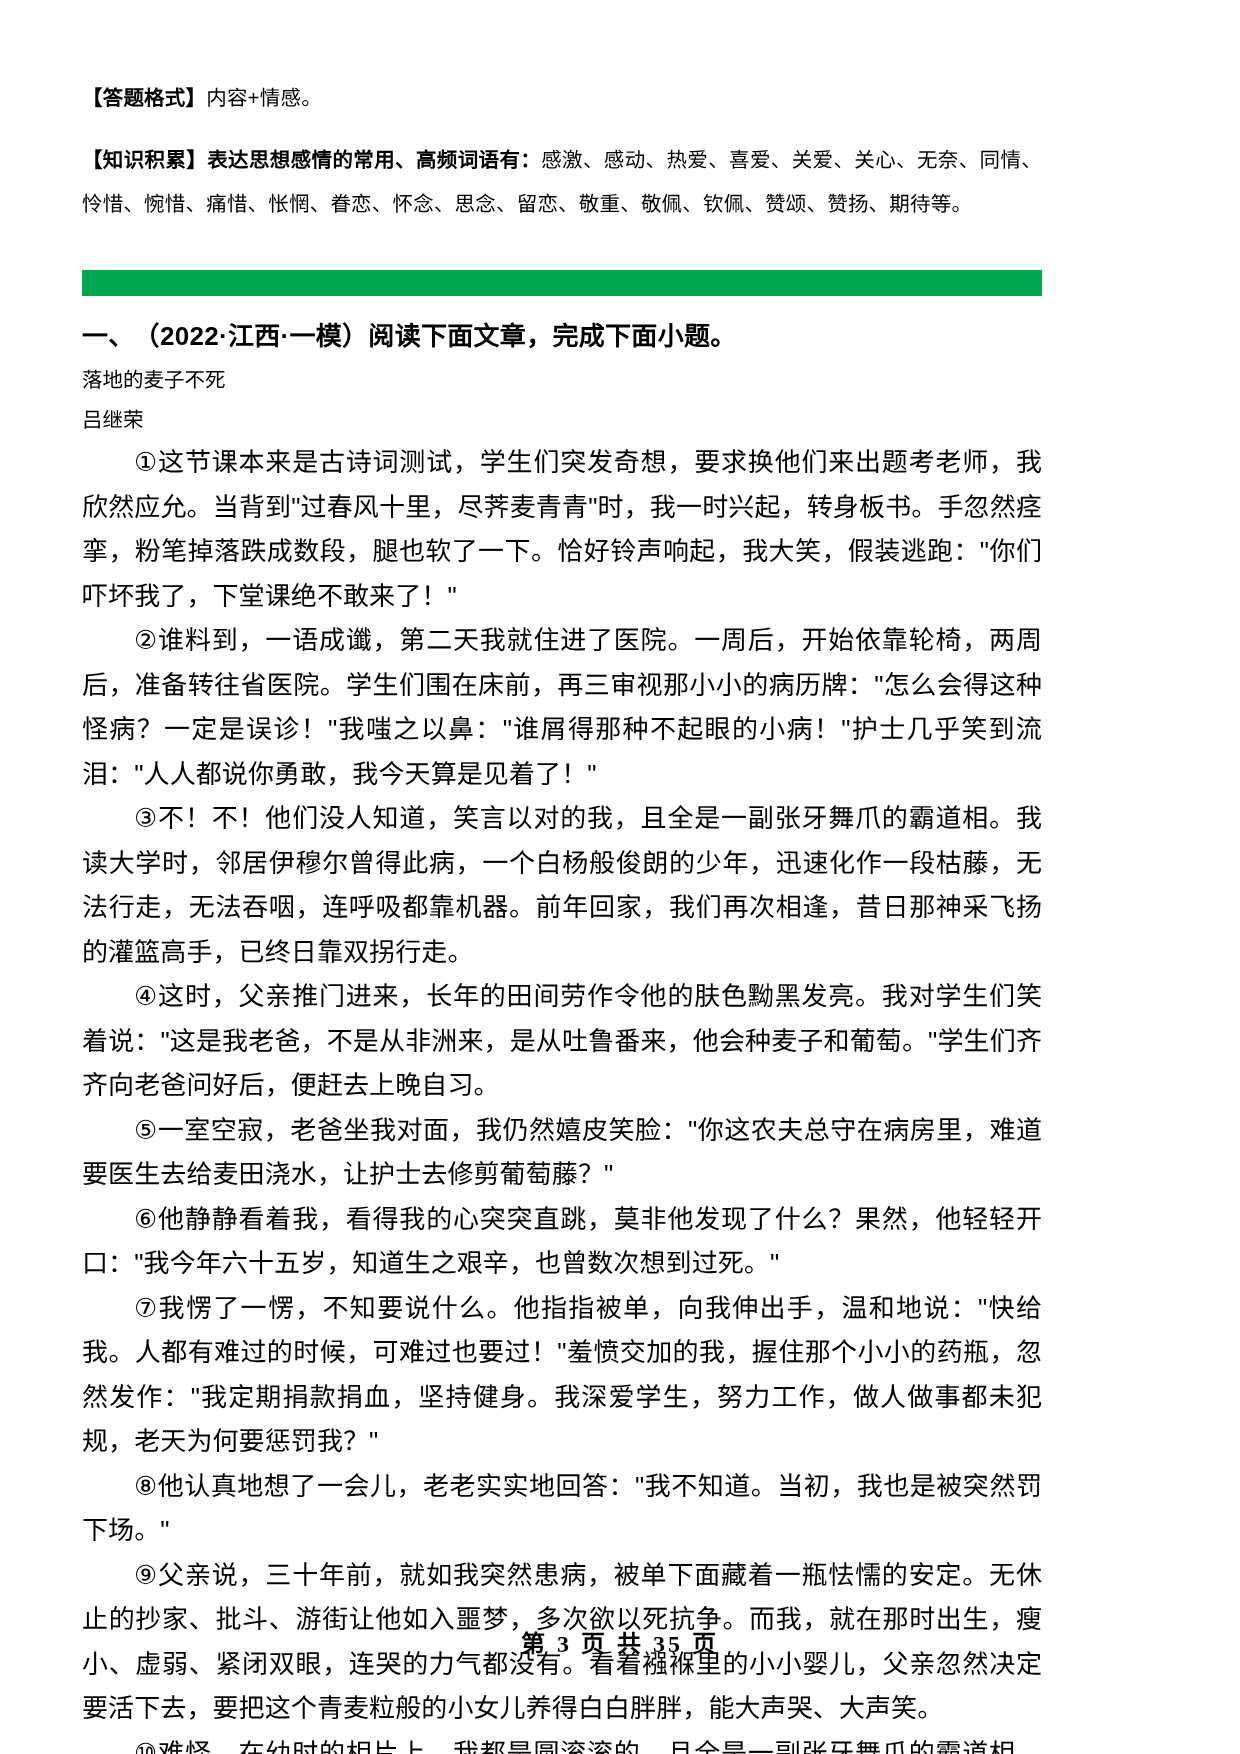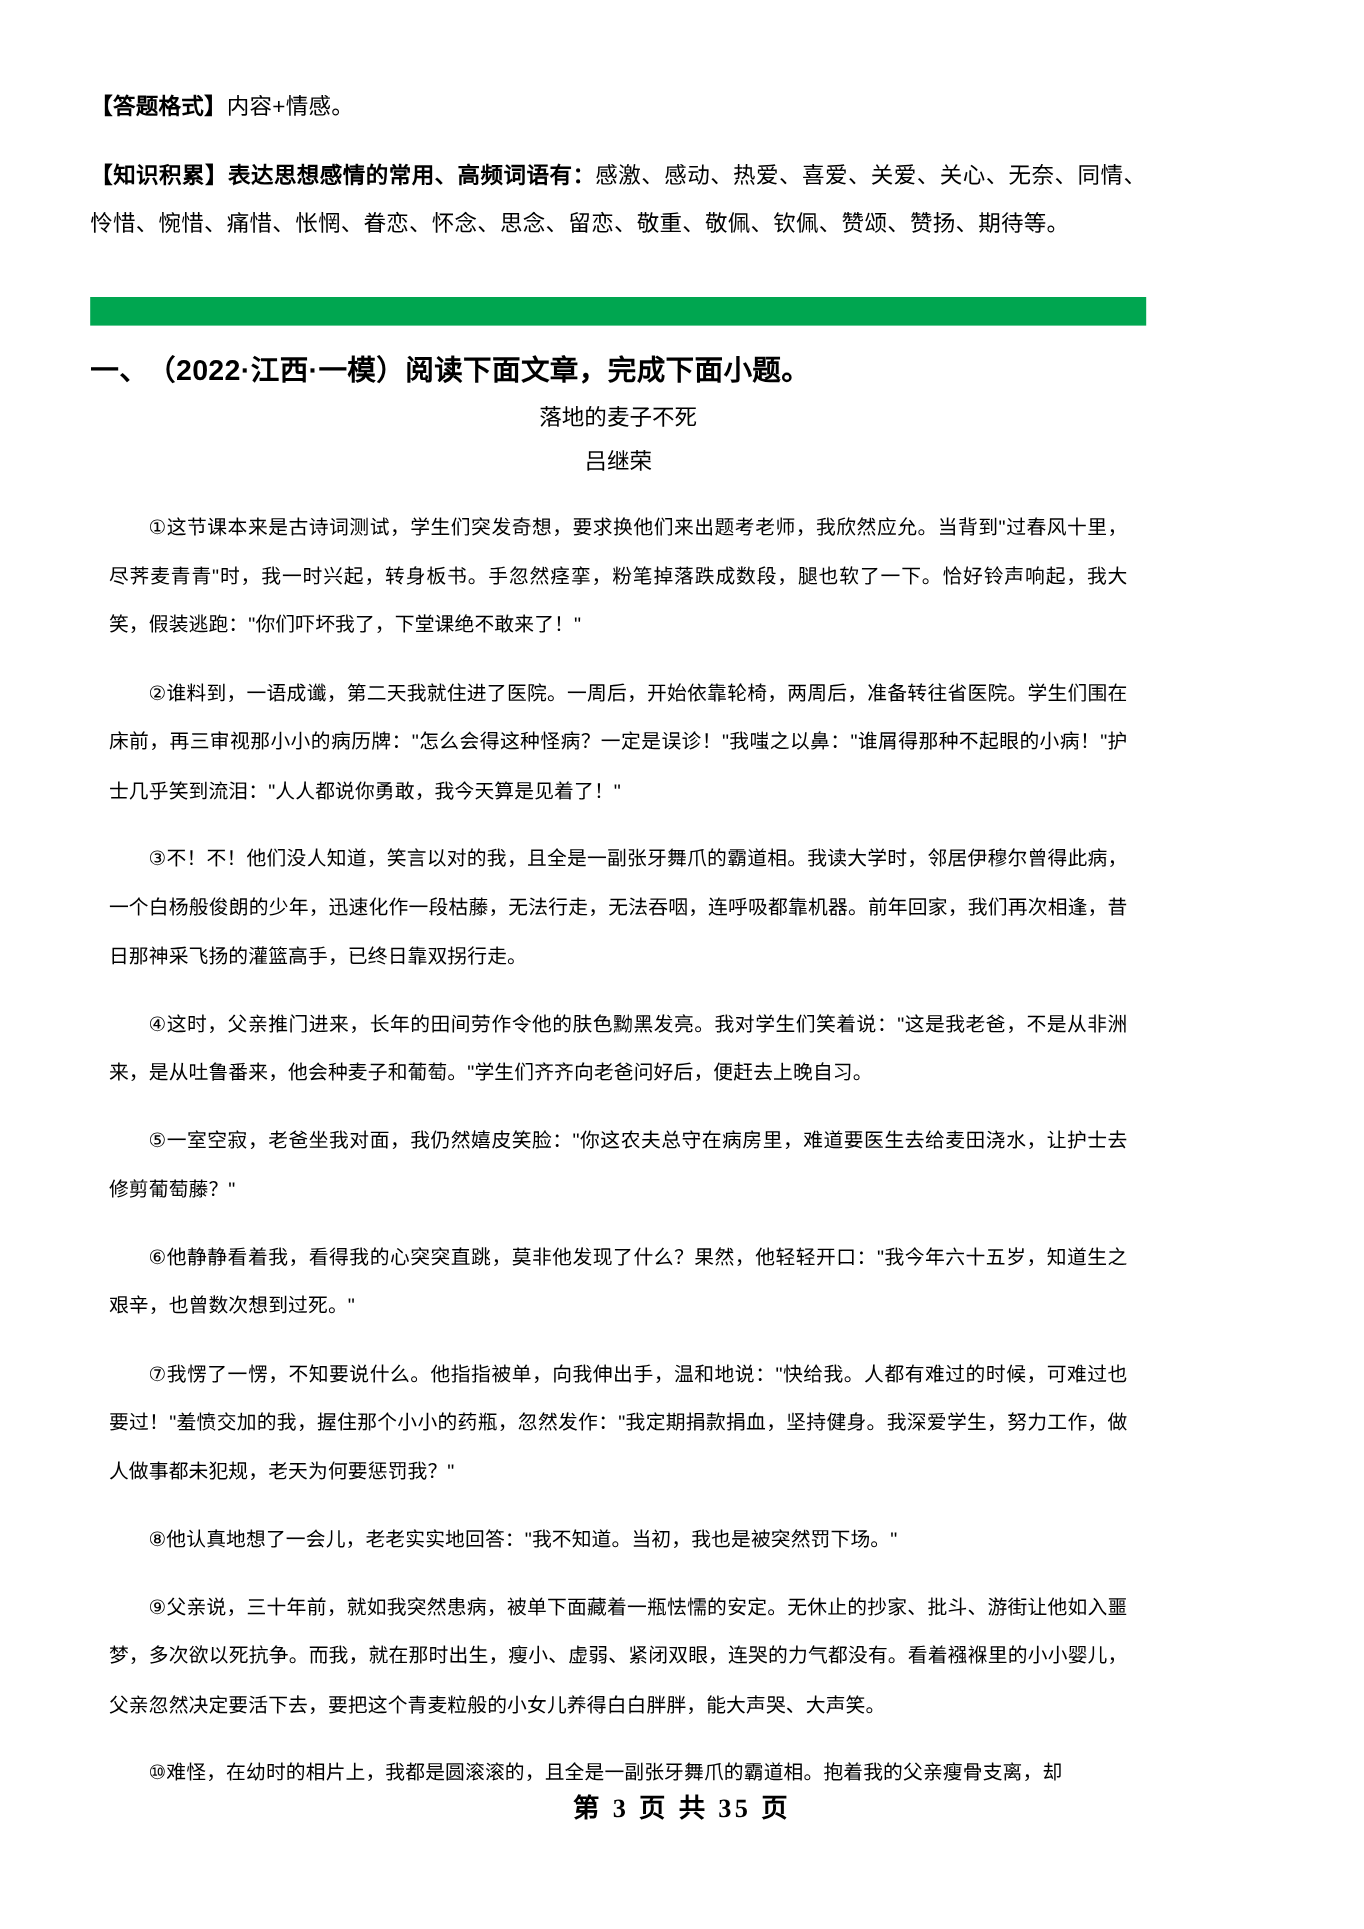--- a/index.html
+++ b/index.html
@@ -78,34 +78,34 @@
     margin: 0 0 6px 0;
     letter-spacing: 0.3px;
   }
   .q-heading .num {
     margin-right: 12px;
   }
 
   
   .art-title,
   .art-author {
-    text-align: center;
+    text-align: left;
     font-size: 20.5px;
     line-height: 40px;
     margin: 0;
     font-weight: normal;
   }
   .art-title {
     margin-top: 4px;
   }
 
   
   .body-p {
-    margin: 17px;
-    font-size: 18px;
+    margin: 0;
+    font-size: 26px;
     line-height: 44.5px;
     text-align: justify;
     text-justify: inter-ideograph;
     text-indent: 2em;
     letter-spacing: 0.1px;
   }
 
   
   .footer {
     position: absolute;

